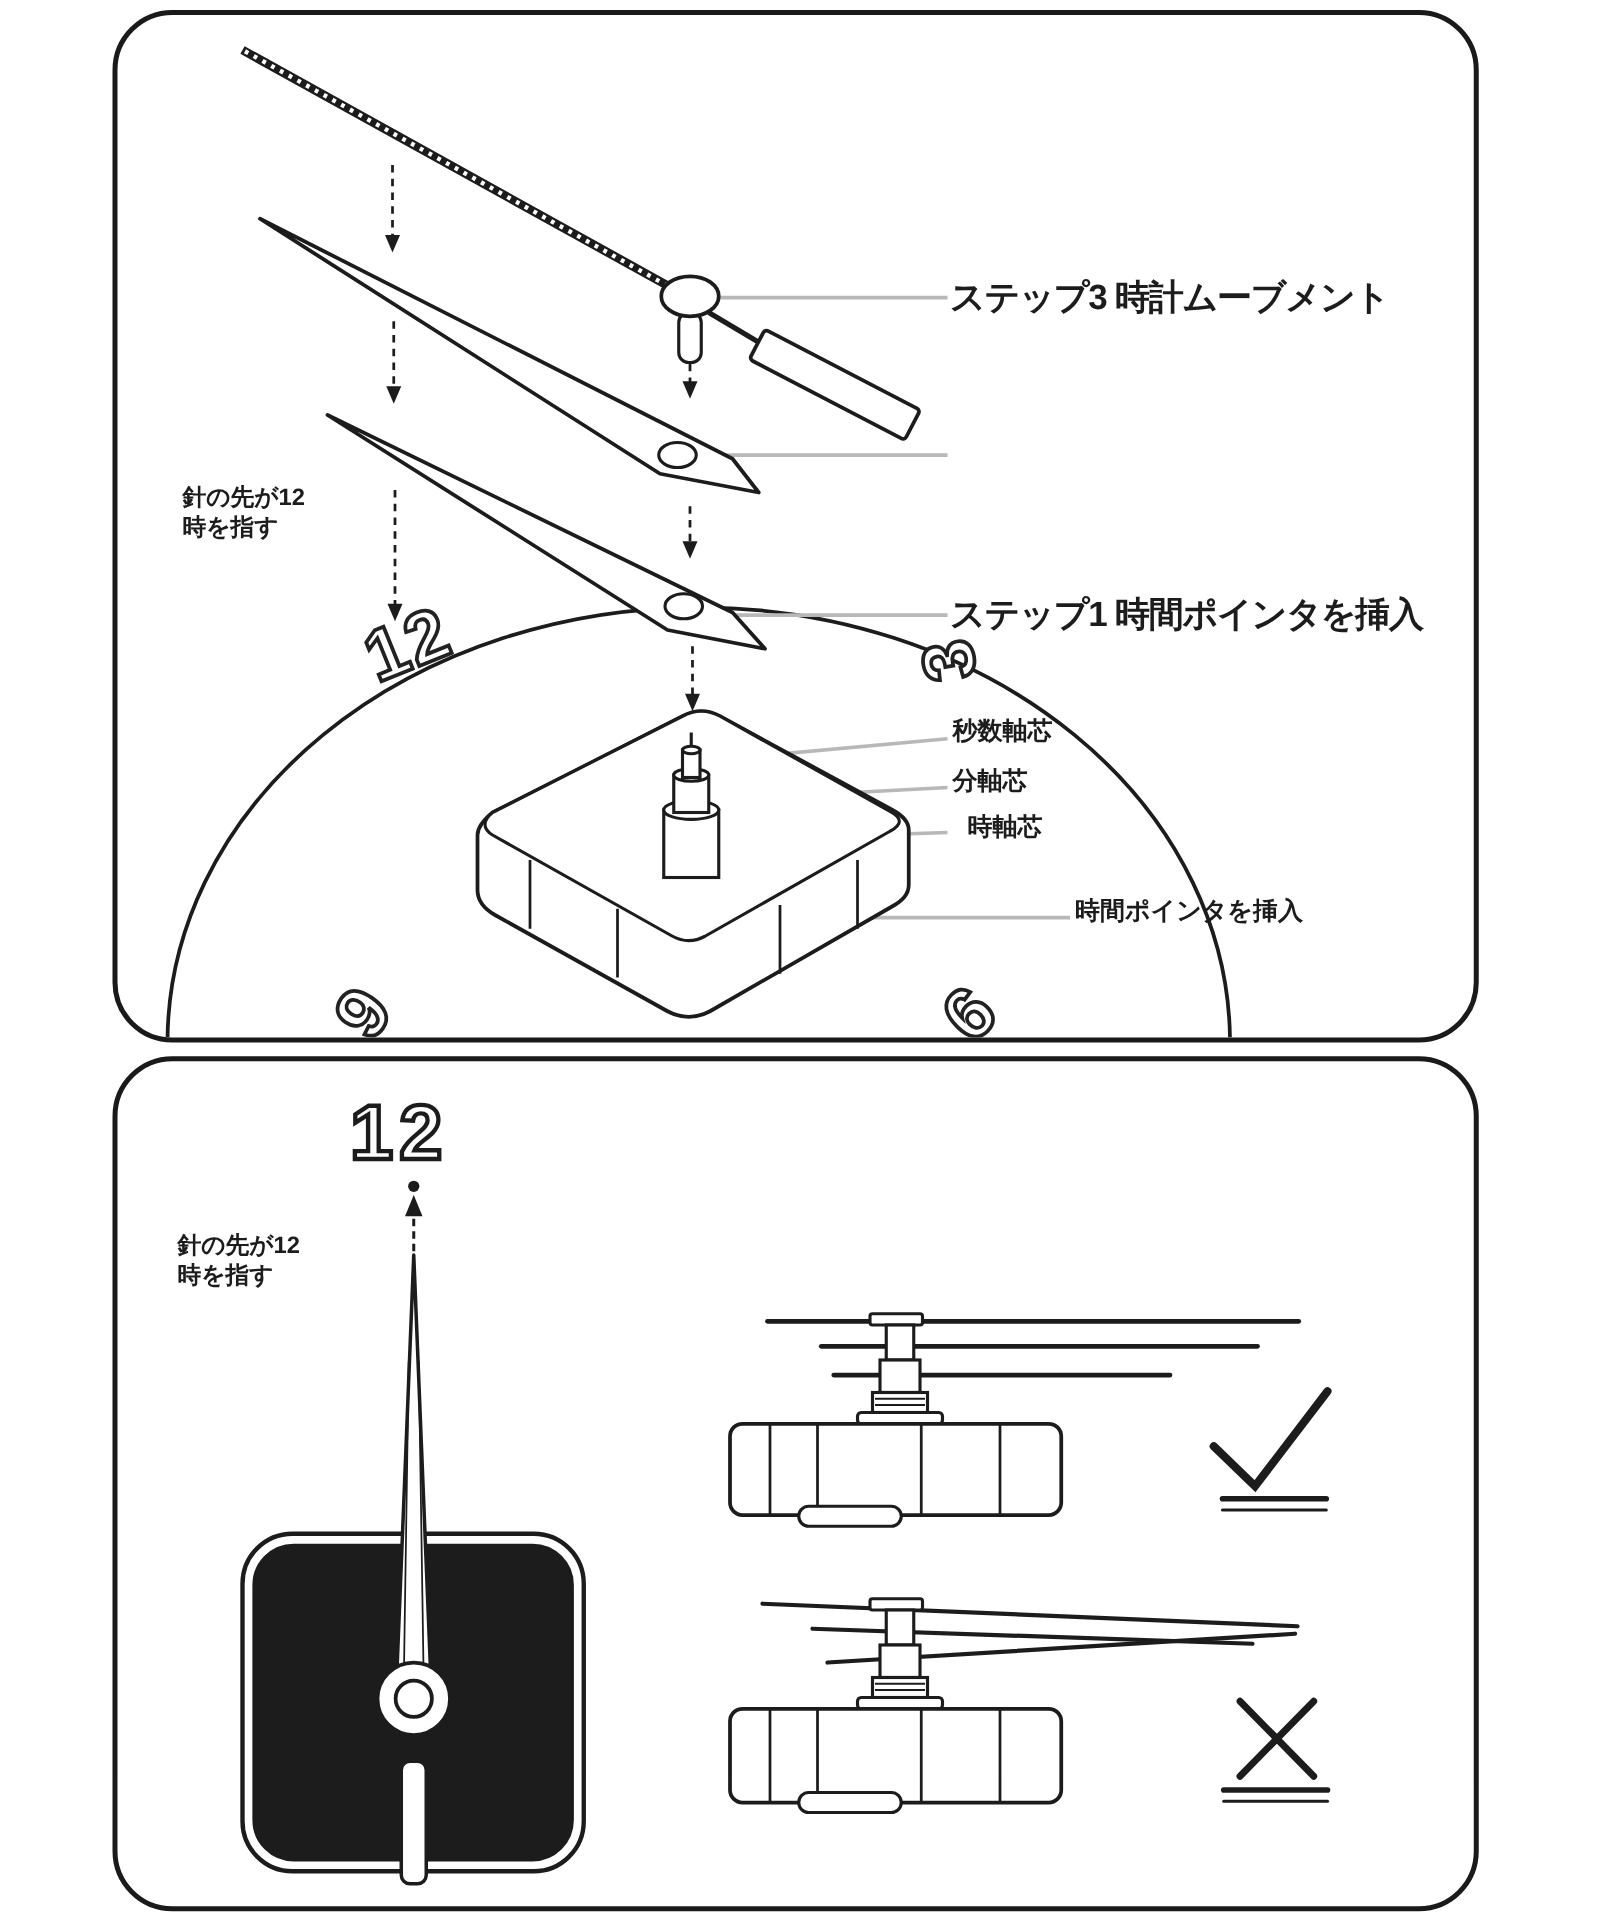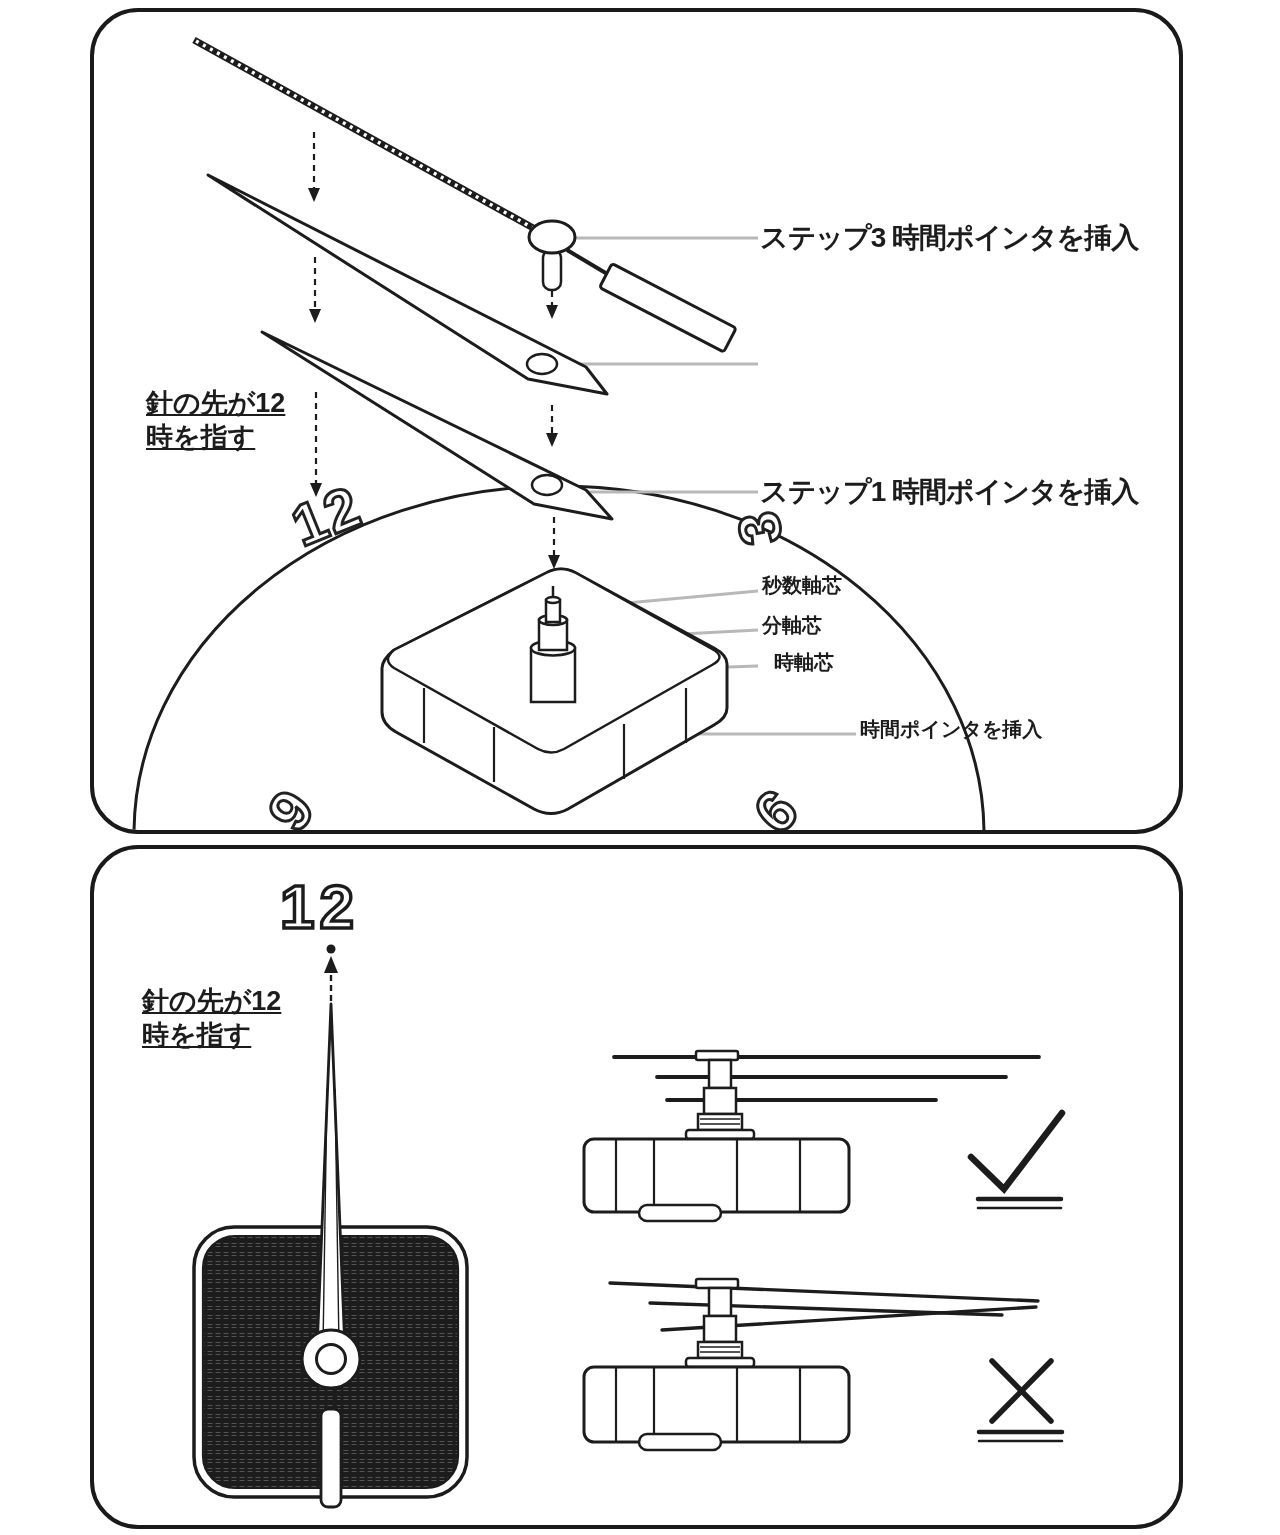--- a/index.html
+++ b/index.html
@@ -6,21 +6,21 @@
   body{width:1280px;height:1535px;position:relative;overflow:hidden;
        font-family:"Liberation Sans","DejaVu Sans",sans-serif;color:#1c1c1c;}
   .panel{position:absolute;left:90px;width:1093px;border:4px solid #1a1a1a;
          border-radius:48px;box-sizing:border-box;background:#fff;overflow:hidden;}
   #panel-top{top:8px;height:826px;}
   #panel-bottom{top:845px;height:684px;}
   .art{position:absolute;left:0;top:0;}
   .lbl{position:absolute;font-weight:bold;white-space:nowrap;line-height:1.25;}
   .step-lbl{font-size:28px;letter-spacing:-1px;}
   .axis-lbl{font-size:20px;letter-spacing:0px;}
-  .note-lbl{font-size:27px;text-decoration:underline;}
+  .note-lbl{font-size:19px;}
   .parallel-lbl{font-size:30px;letter-spacing:1px;}
   .dial-num{position:absolute;font-size:58px;font-weight:bold;color:#fff;
             -webkit-text-stroke:3px #222;letter-spacing:2px;white-space:nowrap;}
   .big-twelve{position:absolute;font-size:62px;font-weight:bold;color:#fff;
             -webkit-text-stroke:3.5px #1c1c1c;letter-spacing:5px;}
 </style>
 </head>
 <body>
 
 <div class="panel" id="panel-top">
@@ -90,21 +90,21 @@
       <rect x="437" y="636" width="44" height="54" fill="#fff" stroke-width="2.5"></rect>
       <ellipse cx="459" cy="636" rx="22" ry="7.5" fill="#fff" stroke-width="2.5"></ellipse>
       <rect x="445" y="608" width="28" height="30" fill="#fff" stroke-width="2.5"></rect>
       <ellipse cx="459" cy="608" rx="14" ry="5" fill="#fff" stroke-width="2.5"></ellipse>
       <rect x="452" y="588" width="14" height="22" fill="#fff" stroke-width="2.5"></rect>
       <ellipse cx="459" cy="588" rx="7" ry="3" fill="#fff" stroke-width="2.5"></ellipse>
       <line x1="459" y1="585" x2="459" y2="574" stroke-width="2.5"></line>
     </g>
   </svg>
 
-  <div class="lbl step-lbl" style="left:666px;top:208px">ステップ3 時間ポインタを挿入</div>
+  <div class="lbl step-lbl" style="left:666px;top:208px">ステップ3 時計ムーブメント</div>
   <div class="lbl step-lbl" style="left:666px;top:462px">ステップ1 時間ポインタを挿入</div>
 
   <div class="lbl axis-lbl" style="left:668px;top:561px">秒数軸芯</div>
   <div class="lbl axis-lbl" style="left:668px;top:601px">分軸芯</div>
   <div class="lbl axis-lbl" style="left:680px;top:638px">時軸芯</div>
   <div class="lbl axis-lbl" style="left:766px;top:705px">時間ポインタを挿入</div>
 
   <div class="lbl note-lbl" style="left:52px;top:375px">
     <div>針の先が12</div>
     <div>時を指す</div>

